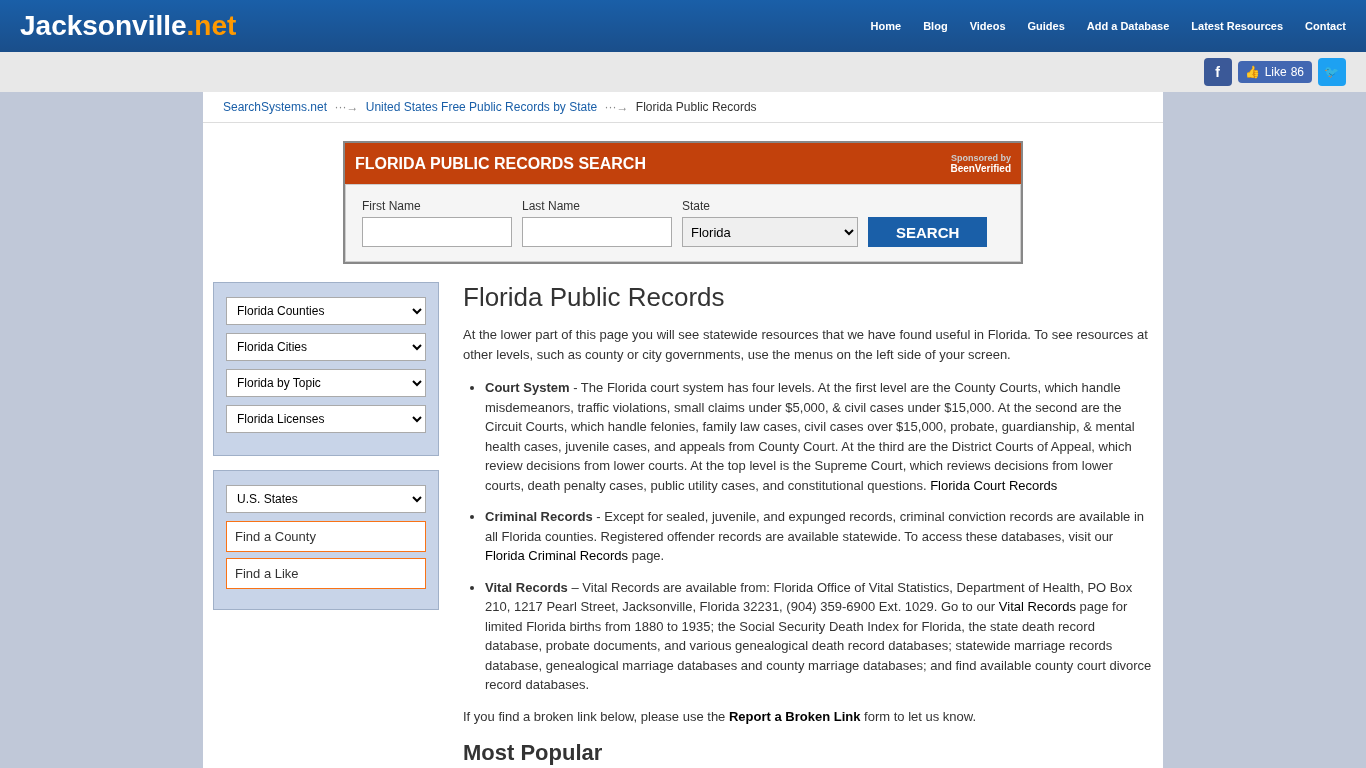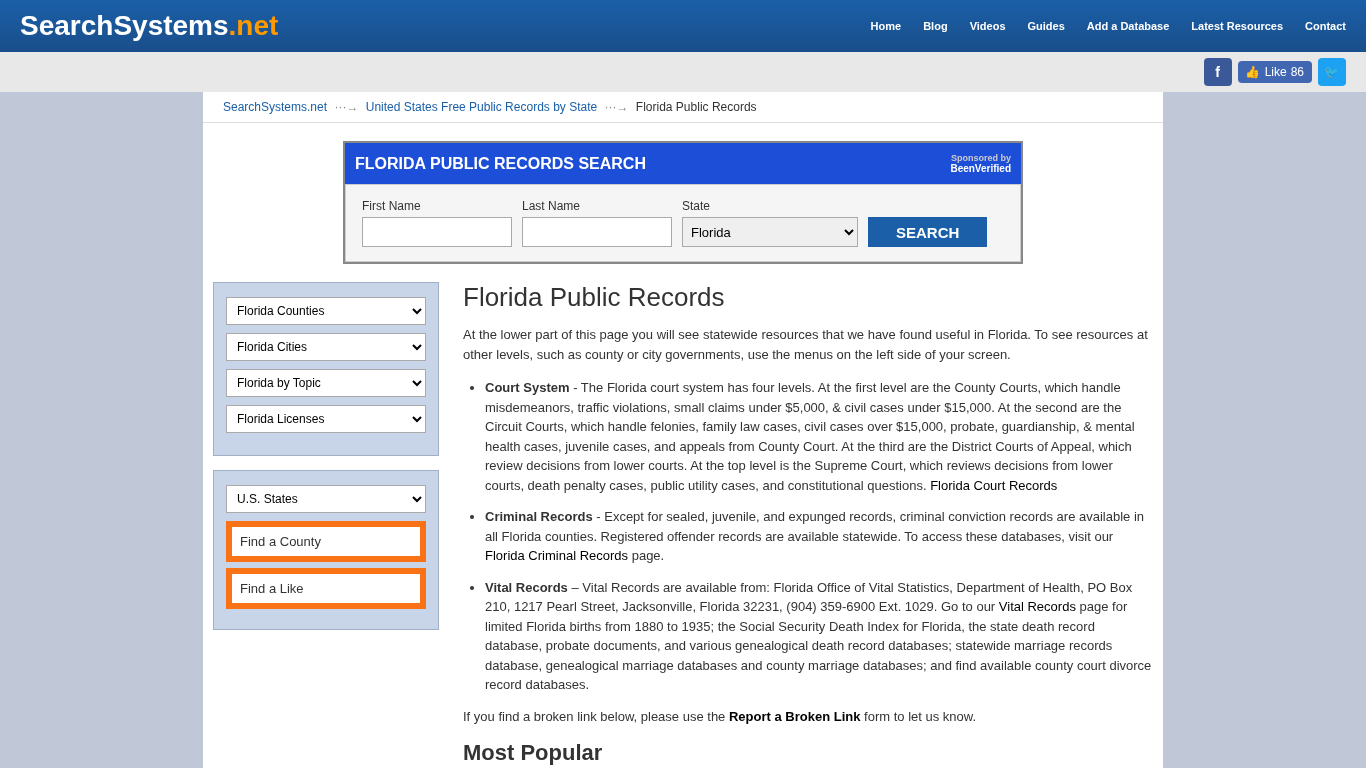--- a/index.html
+++ b/index.html
@@ -63,21 +63,21 @@
     .breadcrumb-link { color: #1a5fa8; text-decoration: none; cursor: pointer; }
     .breadcrumb-sep { color: #888; margin: 0 4px; }
 
     
     #search-box {
       margin: 18px auto;
       width: 680px;
       border: 2px solid #888;
     }
     #search-title {
-      background: #1d4ed8;
+      background: #c2410c;
       color: #fff;
       font-size: 16px;
       font-weight: bold;
       text-align: center;
       padding: 10px;
       display: flex;
       justify-content: space-between;
       align-items: center;
     }
     #sponsored-by {
@@ -149,21 +149,21 @@
       font-size: 12px;
       margin-bottom: 8px;
       border: 1px solid #aaa;
       background: #fff;
       cursor: pointer;
     }
     .sidebar-link-btn {
       display: block;
       width: 100%;
       background: #fff;
-      border: 6px solid #f97316;
+      border: 1px solid #f97316;
       padding: 7px 8px;
       font-size: 13px;
       margin-bottom: 6px;
       color: #333;
       cursor: pointer;
       text-align: left;
     }
 
     
     #right-content {
@@ -218,21 +218,21 @@
     }
   </style>
 </head>
 <body>
 
 <div id="outer">
 
   <div id="header">
     <div id="logo-area">
       <span id="logo-text">
-        <span>SearchSystems</span><span id="logo-net">.net</span>
+        <span>Jacksonville</span><span id="logo-net">.net</span>
       </span>
     </div>
     <div id="nav-area">
       <a class="nav-link" href="#">Home</a>
       <a class="nav-link" href="#">Blog</a>
       <a class="nav-link" href="#">Videos</a>
       <a class="nav-link" href="#">Guides</a>
       <a class="nav-link" href="#">Add a Database</a>
       <a class="nav-link" href="#">Latest Resources</a>
       <a class="nav-link" href="#">Contact</a>

